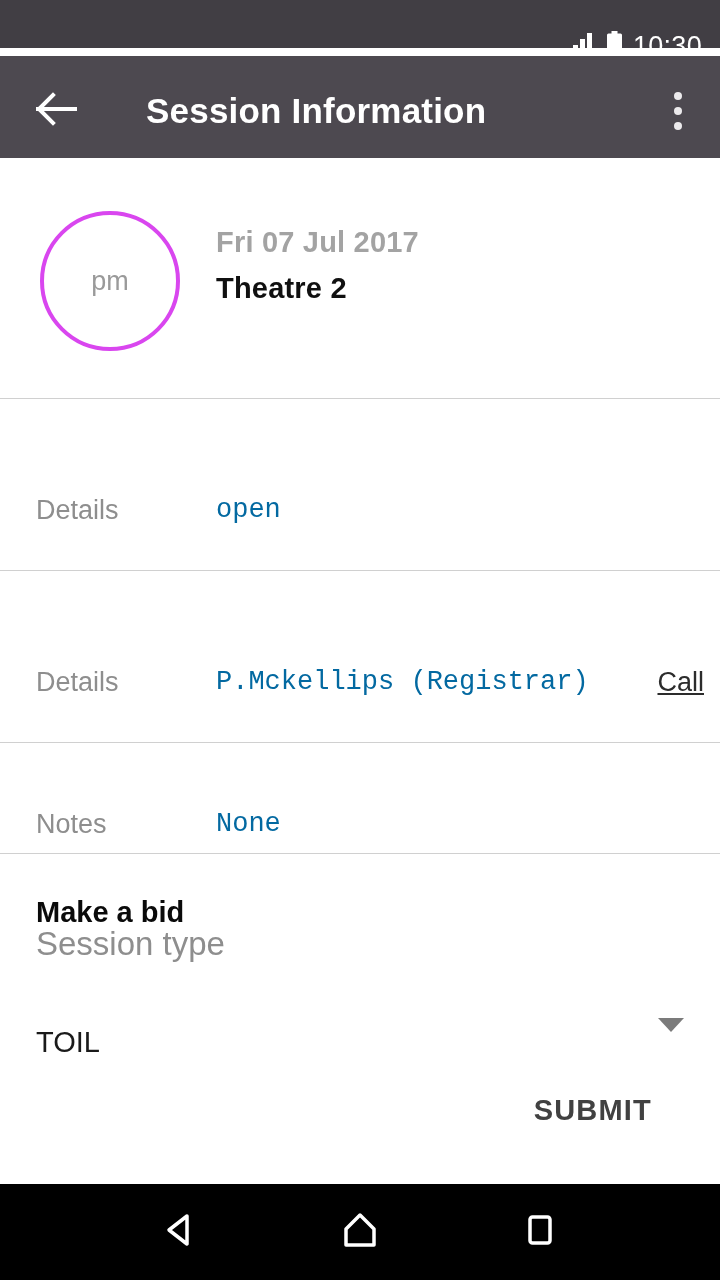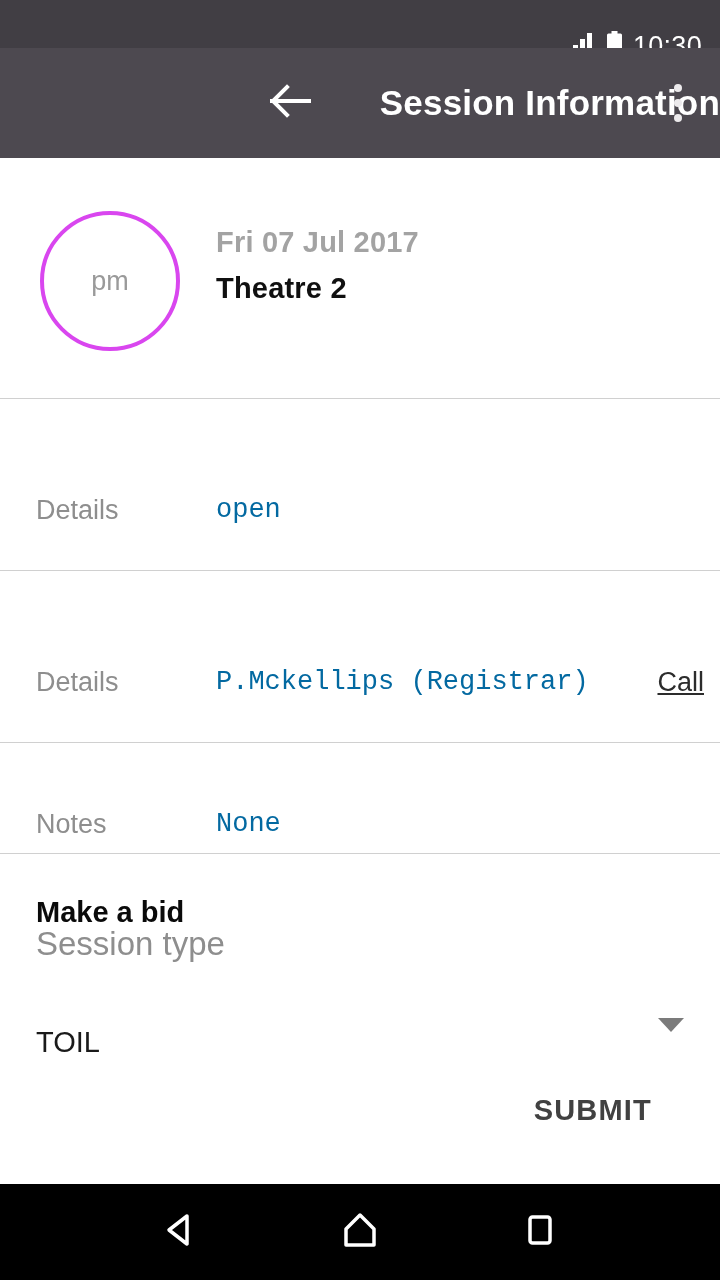--- a/index.html
+++ b/index.html
@@ -20,22 +20,22 @@
   .status-right{ display:flex; align-items:center; gap:10px;margin-top:46px; }
   .signal-icon{ display:block; }
   .battery-icon{ display:block; }
   .status-time{
     color:#ffffff; font-size:27px; font-weight:400; letter-spacing:.3px;
     line-height:1; padding-bottom:2px;
   }
 
   
   .app-bar{
-    position:absolute; top:48px; left:0; width:720px; height:110px;
-    background:#4d4950; display:flex; align-items:center;justify-content:flex-end;
+    position:absolute; top:56px; left:0; width:720px; height:110px;
+    background:#4d4950; display:flex; align-items:center;
   }
   .app-bar-shadow{
     position:absolute; top:158px; left:0; width:720px; height:14px;
     background:linear-gradient(to bottom, rgba(0,0,0,.20), rgba(0,0,0,0));
     pointer-events:none;
   }
   .back-button{
     width:56px; height:56px; margin-left:29px;
     display:flex; align-items:center; justify-content:center; cursor:pointer;
   }

